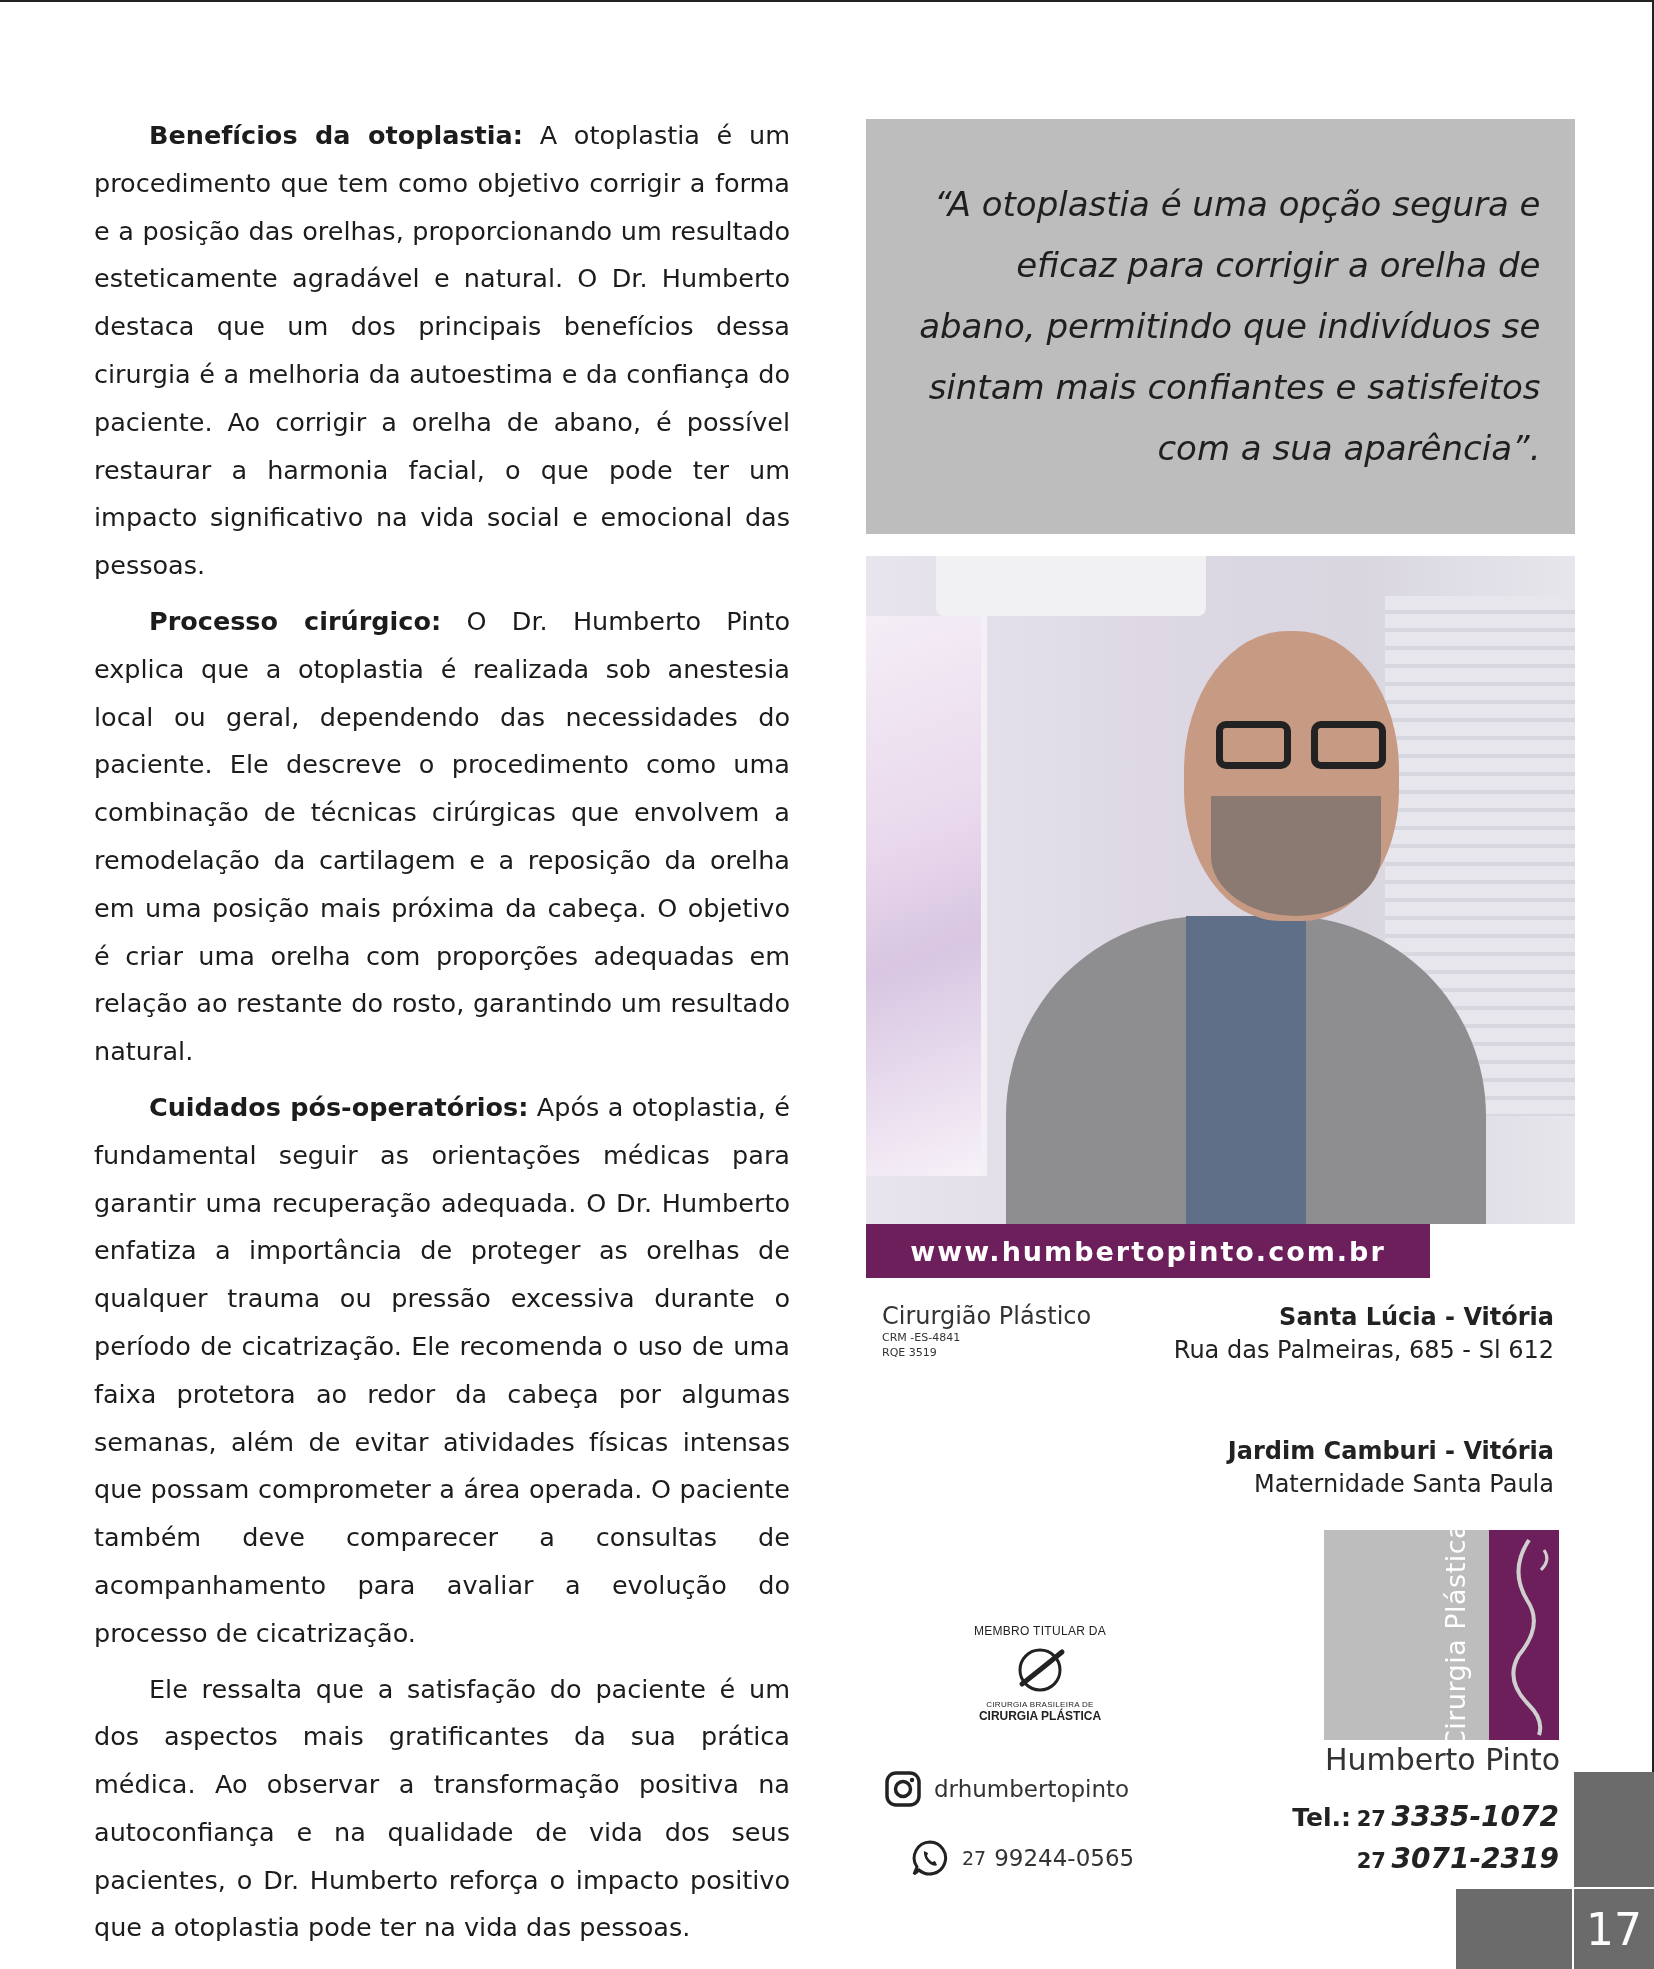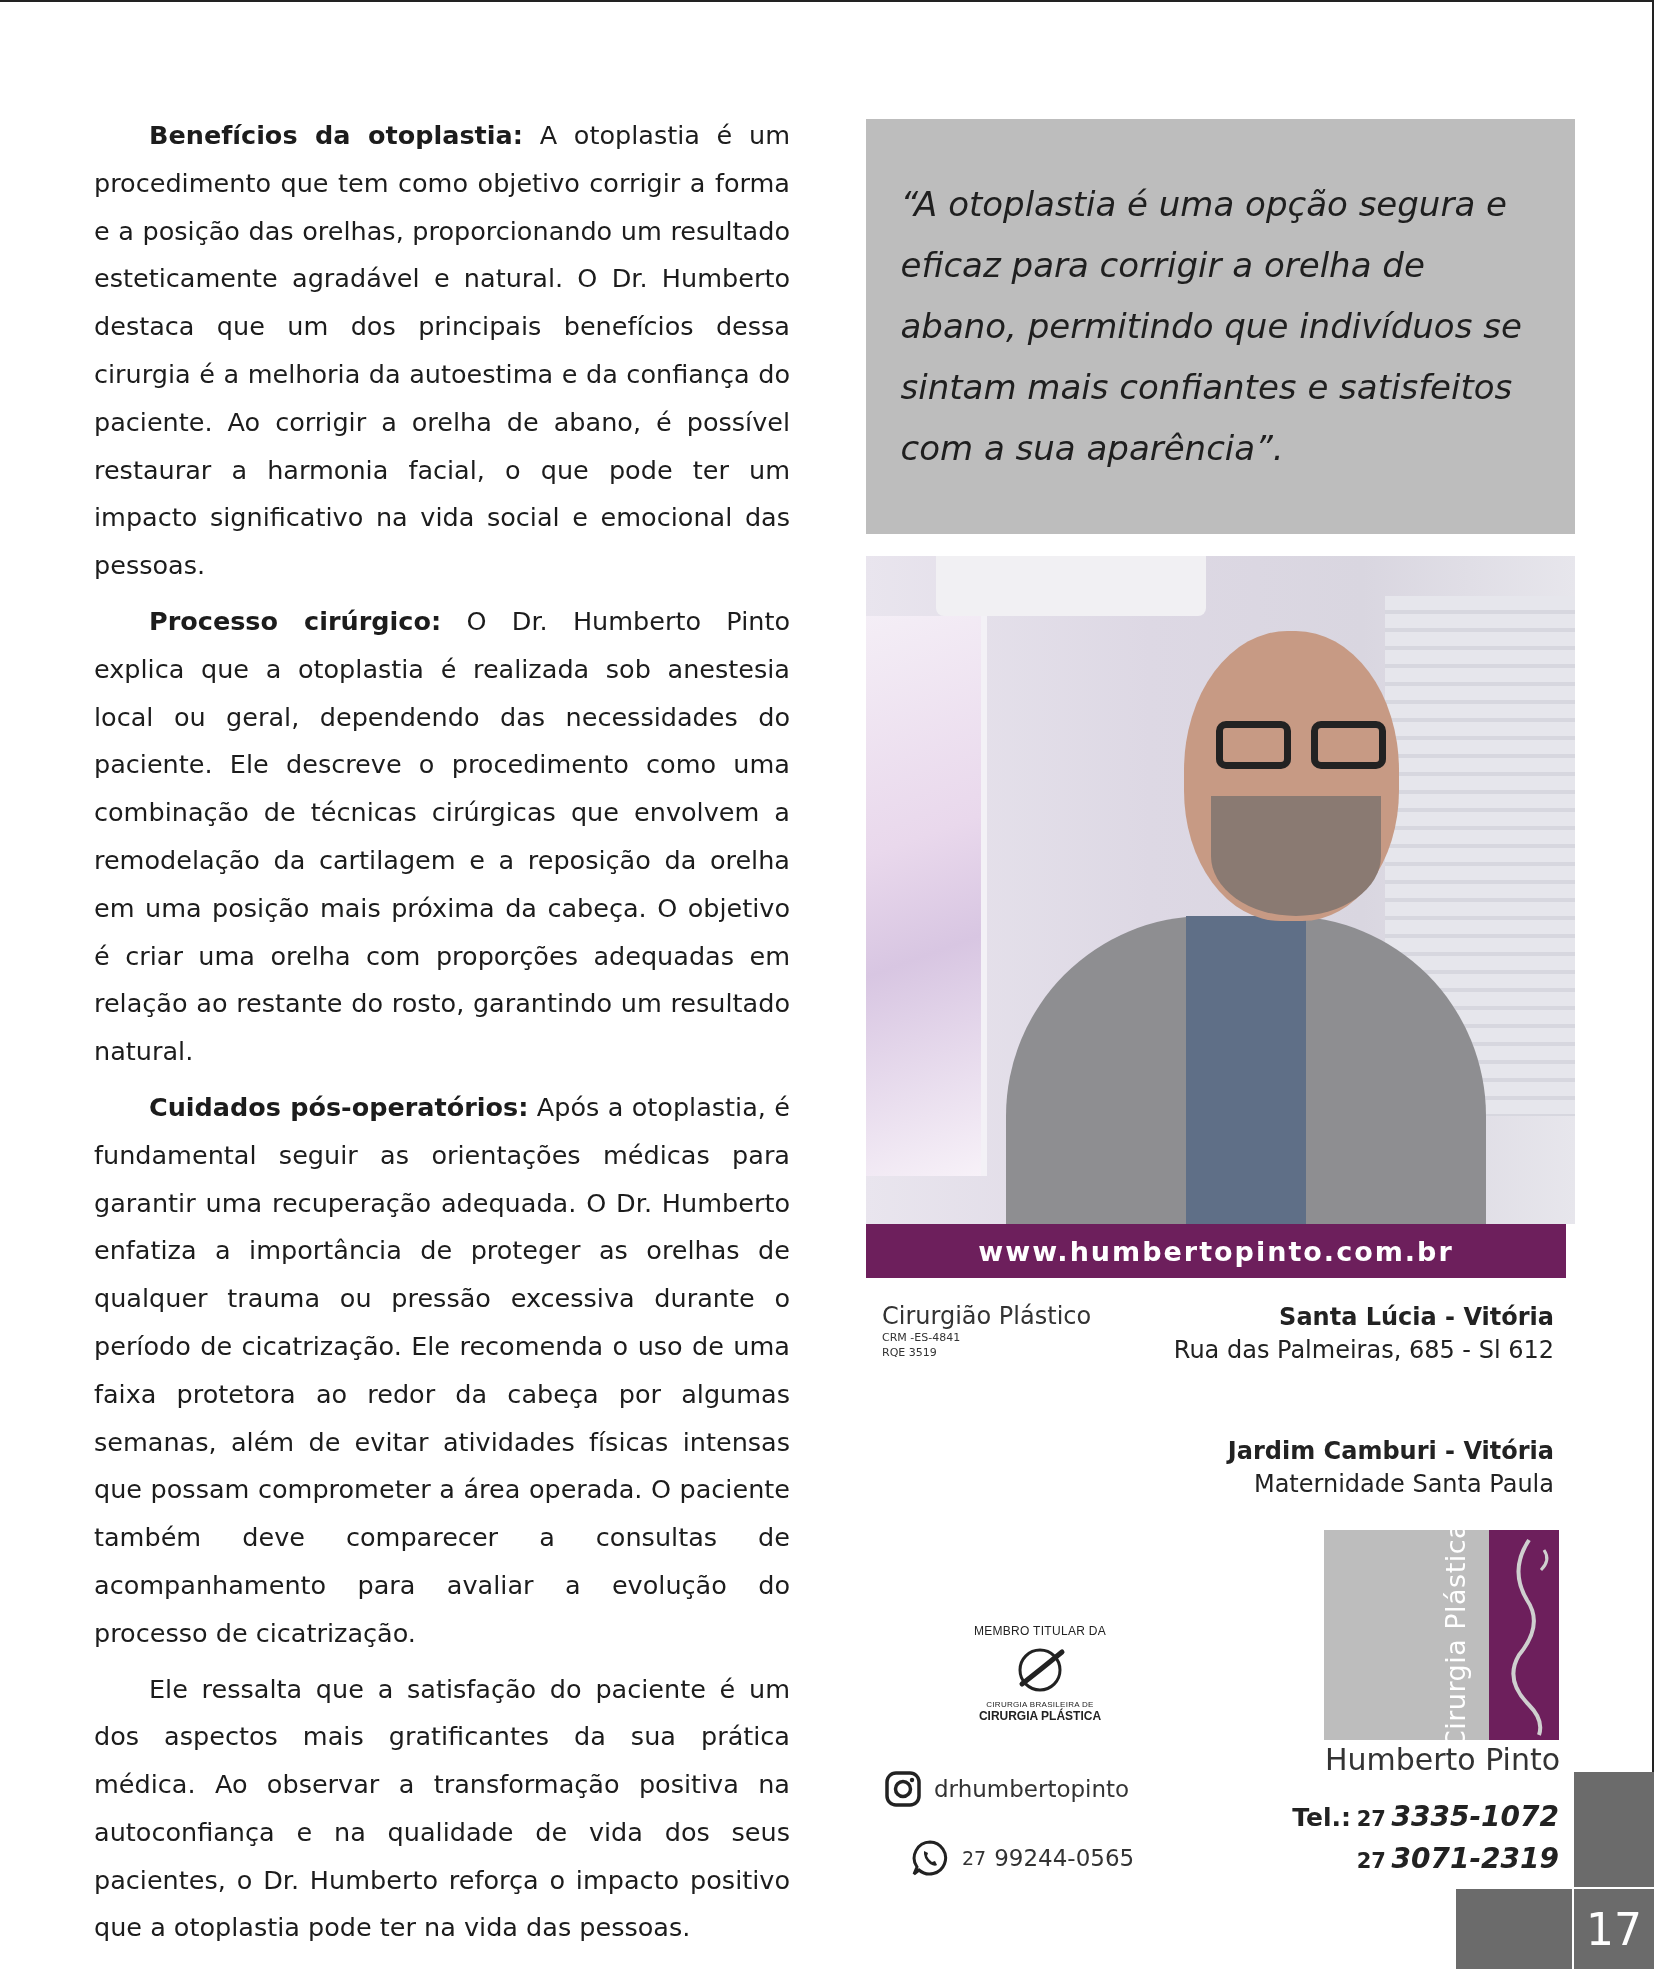--- a/index.html
+++ b/index.html
@@ -10,42 +10,42 @@
 
   
   .left-col { position:absolute; left:82px; top:112px; width:708px; font-family:"DejaVu Sans", sans-serif;
               font-size:25.5px; line-height:47.8px; color:#1c1c1c; }
   .left-col p { margin:0 0 8px 12px; text-align:justify; text-indent:55px; }
   .left-col p b { font-weight:bold; }
 
   
   .quote-box { position:absolute; left:866px; top:119px; width:709px; height:415px; background:#bdbdbd;
                display:flex; align-items:center; justify-content:center; }
-  .quote-text { width:640px; text-align:left; font-family:"DejaVu Sans", sans-serif; font-style:italic;
+  .quote-text { width:640px; text-align:right; font-family:"DejaVu Sans", sans-serif; font-style:italic;
                 font-size:34px; line-height:61px; color:#1f1f1f; }
 
   
   .photo { position:absolute; left:866px; top:556px; width:709px; height:668px; overflow:hidden;
            background:linear-gradient(90deg,#e9e5ee 0%,#ddd8e4 40%,#d9d6e0 70%,#e7e6ec 100%); }
   .photo .art { position:absolute; left:0; top:60px; width:115px; height:560px;
                 background:linear-gradient(160deg,#f4eef6 0%,#e9d8ec 40%,#d8c6e2 60%,#f7f1f8 100%); border-right:6px solid #f3f1f6; }
   .photo .ac { position:absolute; left:70px; top:0; width:270px; height:60px; background:#f1f0f3; border-radius:0 0 8px 8px; }
   .photo .blinds { position:absolute; right:0; top:40px; width:190px; height:520px;
                    background:repeating-linear-gradient(180deg,#e6e6ec 0 14px,#d7d7df 14px 18px); }
   .photo .body { position:absolute; left:140px; top:360px; width:480px; height:320px; background:#8e8e91;
                  border-radius:200px 200px 0 0; }
   .photo .shirt { position:absolute; left:320px; top:360px; width:120px; height:310px; background:#5f6f87; }
   .photo .head { position:absolute; left:318px; top:75px; width:215px; height:290px; background:#c79a84;
                  border-radius:48% 48% 45% 45%; }
   .photo .beard { position:absolute; left:345px; top:240px; width:170px; height:120px; background:#8a7a72;
                   border-radius:0 0 50% 50%; }
   .photo .glasses { position:absolute; left:350px; top:165px; width:190px; height:50px; }
   .photo .glasses span { position:absolute; top:0; width:75px; height:48px; border:7px solid #222; border-radius:10px; box-sizing:border-box; }
 
-  .url-bar { position:absolute; left:866px; top:1224px; width:700px; height:54px; background:#6d1f5c;
+  .url-bar { position:absolute; left:866px; top:1224px; width:564px; height:54px; background:#6d1f5c;
              display:flex; align-items:center; justify-content:center; }
   .url-text { color:#ffffff; font-family:"DejaVu Sans", sans-serif; font-weight:bold; font-size:27px; letter-spacing:2px; }
 
   
   .title-block { position:absolute; left:882px; top:1302px; font-family:"DejaVu Sans", sans-serif; }
   .title-main { font-size:24px; color:#333; }
   .title-small { font-size:11px; color:#333; line-height:15px; }
 
   .addr { position:absolute; right:100px; text-align:right; font-family:"DejaVu Sans", sans-serif; font-size:24px; line-height:33px; color:#222; }
   .addr b { font-weight:bold; }

